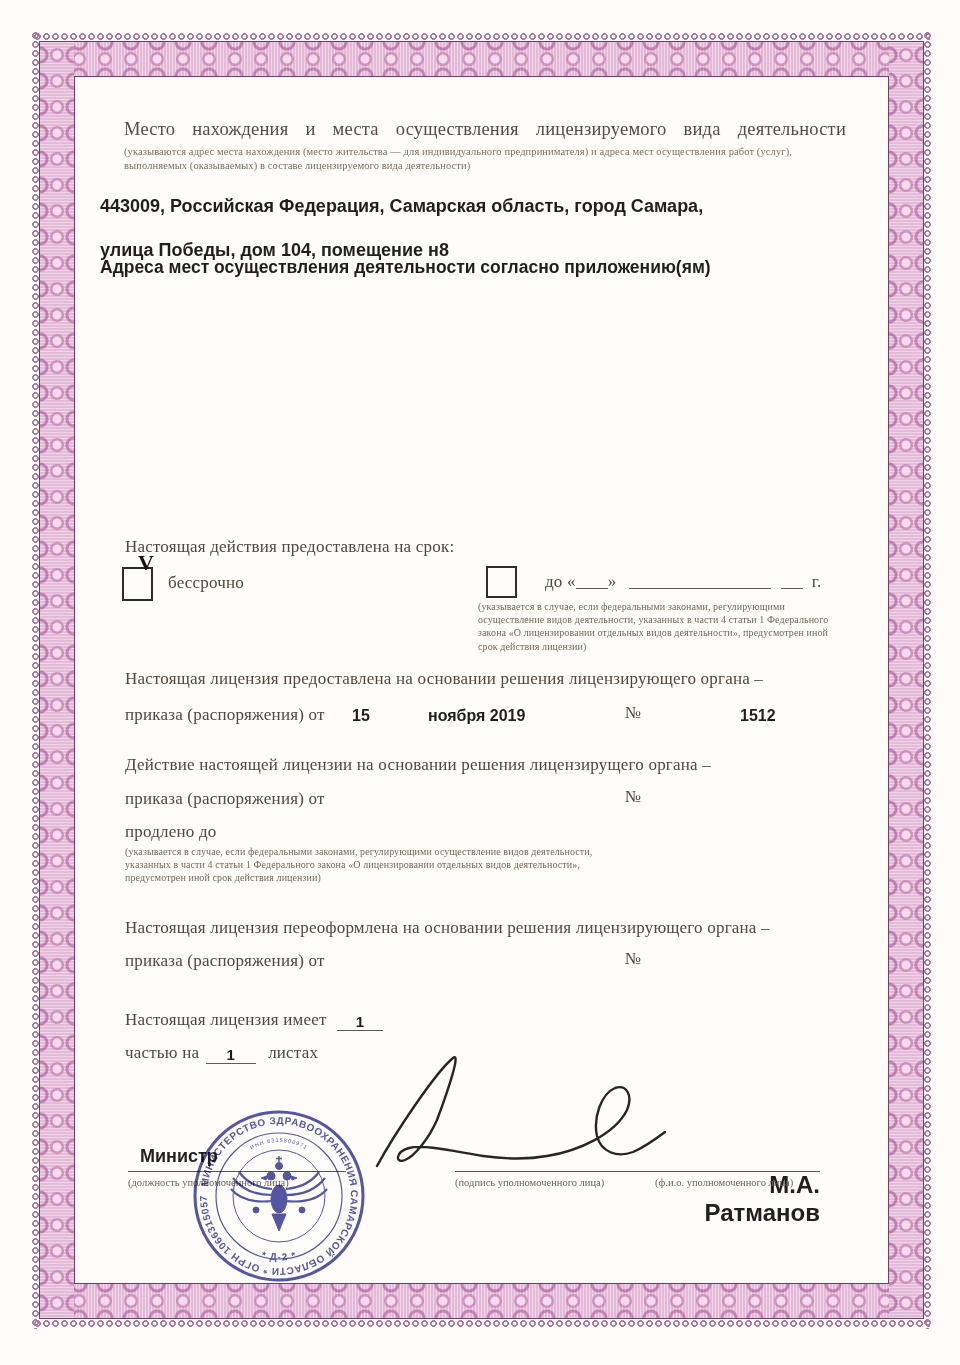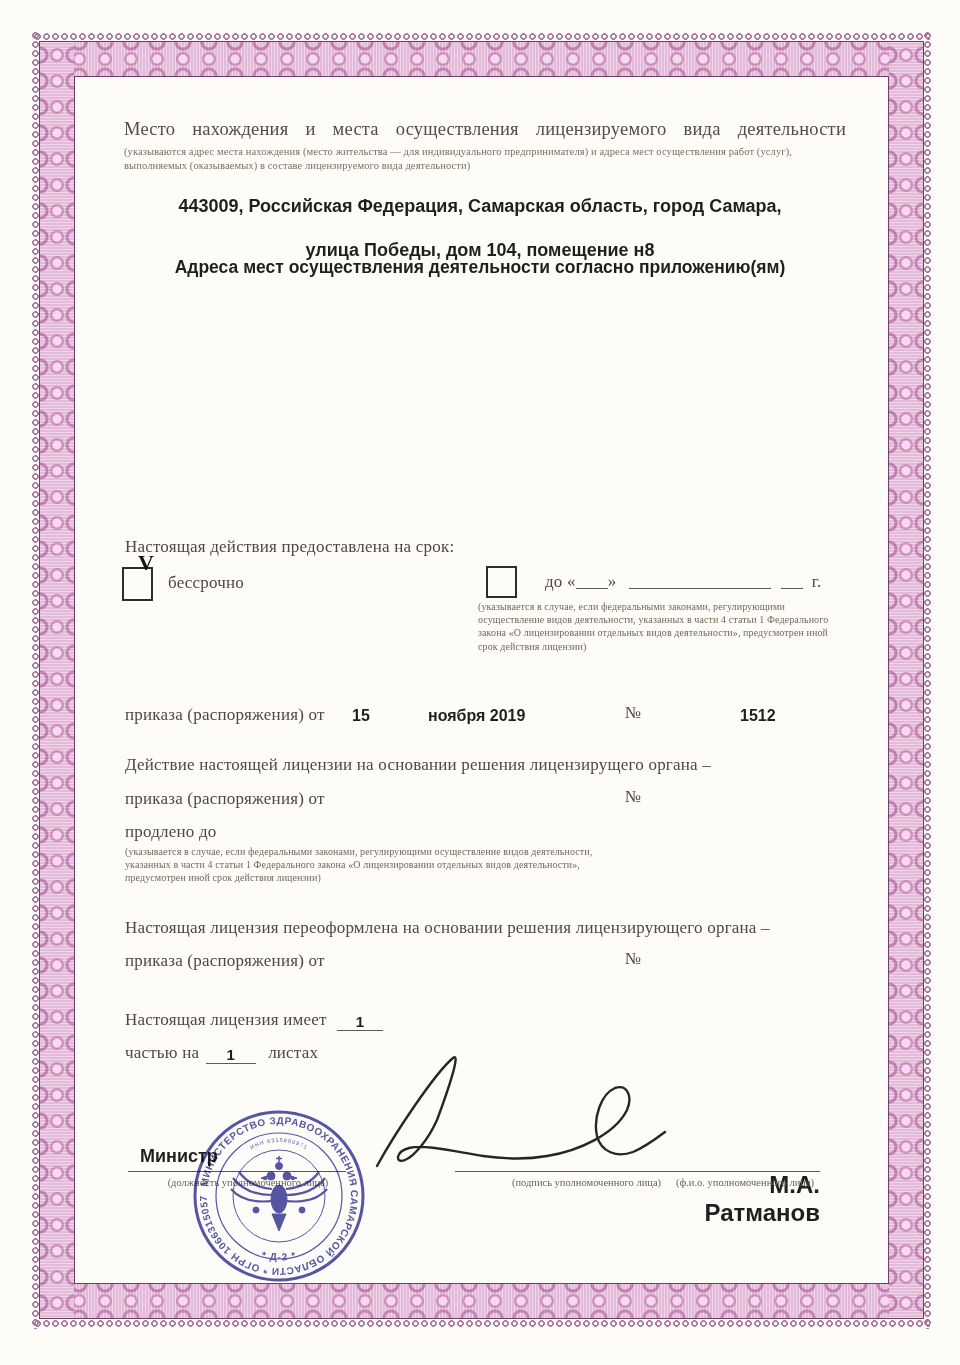--- a/index.html
+++ b/index.html
@@ -30,21 +30,21 @@
   
   .t{font-size:17px;letter-spacing:.2px;color:#51473f;}
   .bold-sans{font-family:"Liberation Sans",sans-serif;font-weight:700;color:#1f1f1f;}
   .small{font-size:10.5px;color:#7b6f61;line-height:1.32;letter-spacing:.1px;}
   .cap{font-size:10.5px;color:#6d6156;}
   .blank{display:inline-block;border-bottom:1.2px solid #5c5c5c;height:15px;vertical-align:-2px;}
   .blank .num{display:block;text-align:center;font-size:15px;line-height:14px;}
   .cbx{position:absolute;border:2px solid #2d2d2d;background:transparent;}
   .vmark{position:absolute;font-family:"Liberation Serif",serif;font-weight:700;font-size:22px;color:#141414;line-height:1;}
   .sigline{position:absolute;border-bottom:1.3px solid #5a564f;height:0;}
-  .center{text-align:center;}
+  .center{}
 </style>
 </head>
 <body>
 
 <div class="page">
 
   <div>
     <div class="lace h abs" style="left:33px;right:30px;top:31px;"></div>
     <div class="lace h abs" style="left:33px;right:30px;bottom:36px;"></div>
     <div class="lace v abs" style="left:30px;top:31px;bottom:36px;"></div>
@@ -74,20 +74,21 @@
 
   <div class="cbx" style="left:486px;top:566px;width:27px;height:28px;"></div>
   <div class="abs t" style="left:545px;top:572px;white-space:nowrap;">
     <span>до «</span><span class="blank" style="width:32px;"></span><span>»</span>
     <span class="blank" style="width:142px;margin-left:8px;"></span>
     <span class="blank" style="width:22px;margin-left:6px;"></span>
     <span style="margin-left:4px;">г.</span>
   </div>
   <div class="abs small" style="left:478px;top:600px;width:372px;font-size:10px;color:#73675c;">(указывается в случае, если федеральными законами, регулирующими осуществление видов деятельности, указанных в части 4 статьи 1 Федерального закона «О лицензировании отдельных видов деятельности», предусмотрен иной срок действия лицензии)</div>
 
+  <div class="abs t" style="left:125px;top:669px;">Настоящая лицензия предоставлена на основании решения лицензирующего органа –</div>
   <div class="abs" style="left:0;top:705px;width:960px;height:24px;">
     <span class="abs t" style="left:125px;top:0;">приказа (распоряжения)  от</span>
     <span class="abs bold-sans" style="left:352px;top:2px;font-size:16px;">15</span>
     <span class="abs bold-sans" style="left:428px;top:2px;font-size:16px;">ноября 2019</span>
     <span class="abs t" style="left:625px;top:-2px;">№</span>
     <span class="abs bold-sans" style="left:740px;top:2px;font-size:16px;">1512</span>
   </div>
 
   <div class="abs t" style="left:125px;top:755px;">Действие настоящей лицензии на основании решения лицензирущего органа –</div>
   <div class="abs" style="left:0;top:789px;width:960px;height:24px;">

